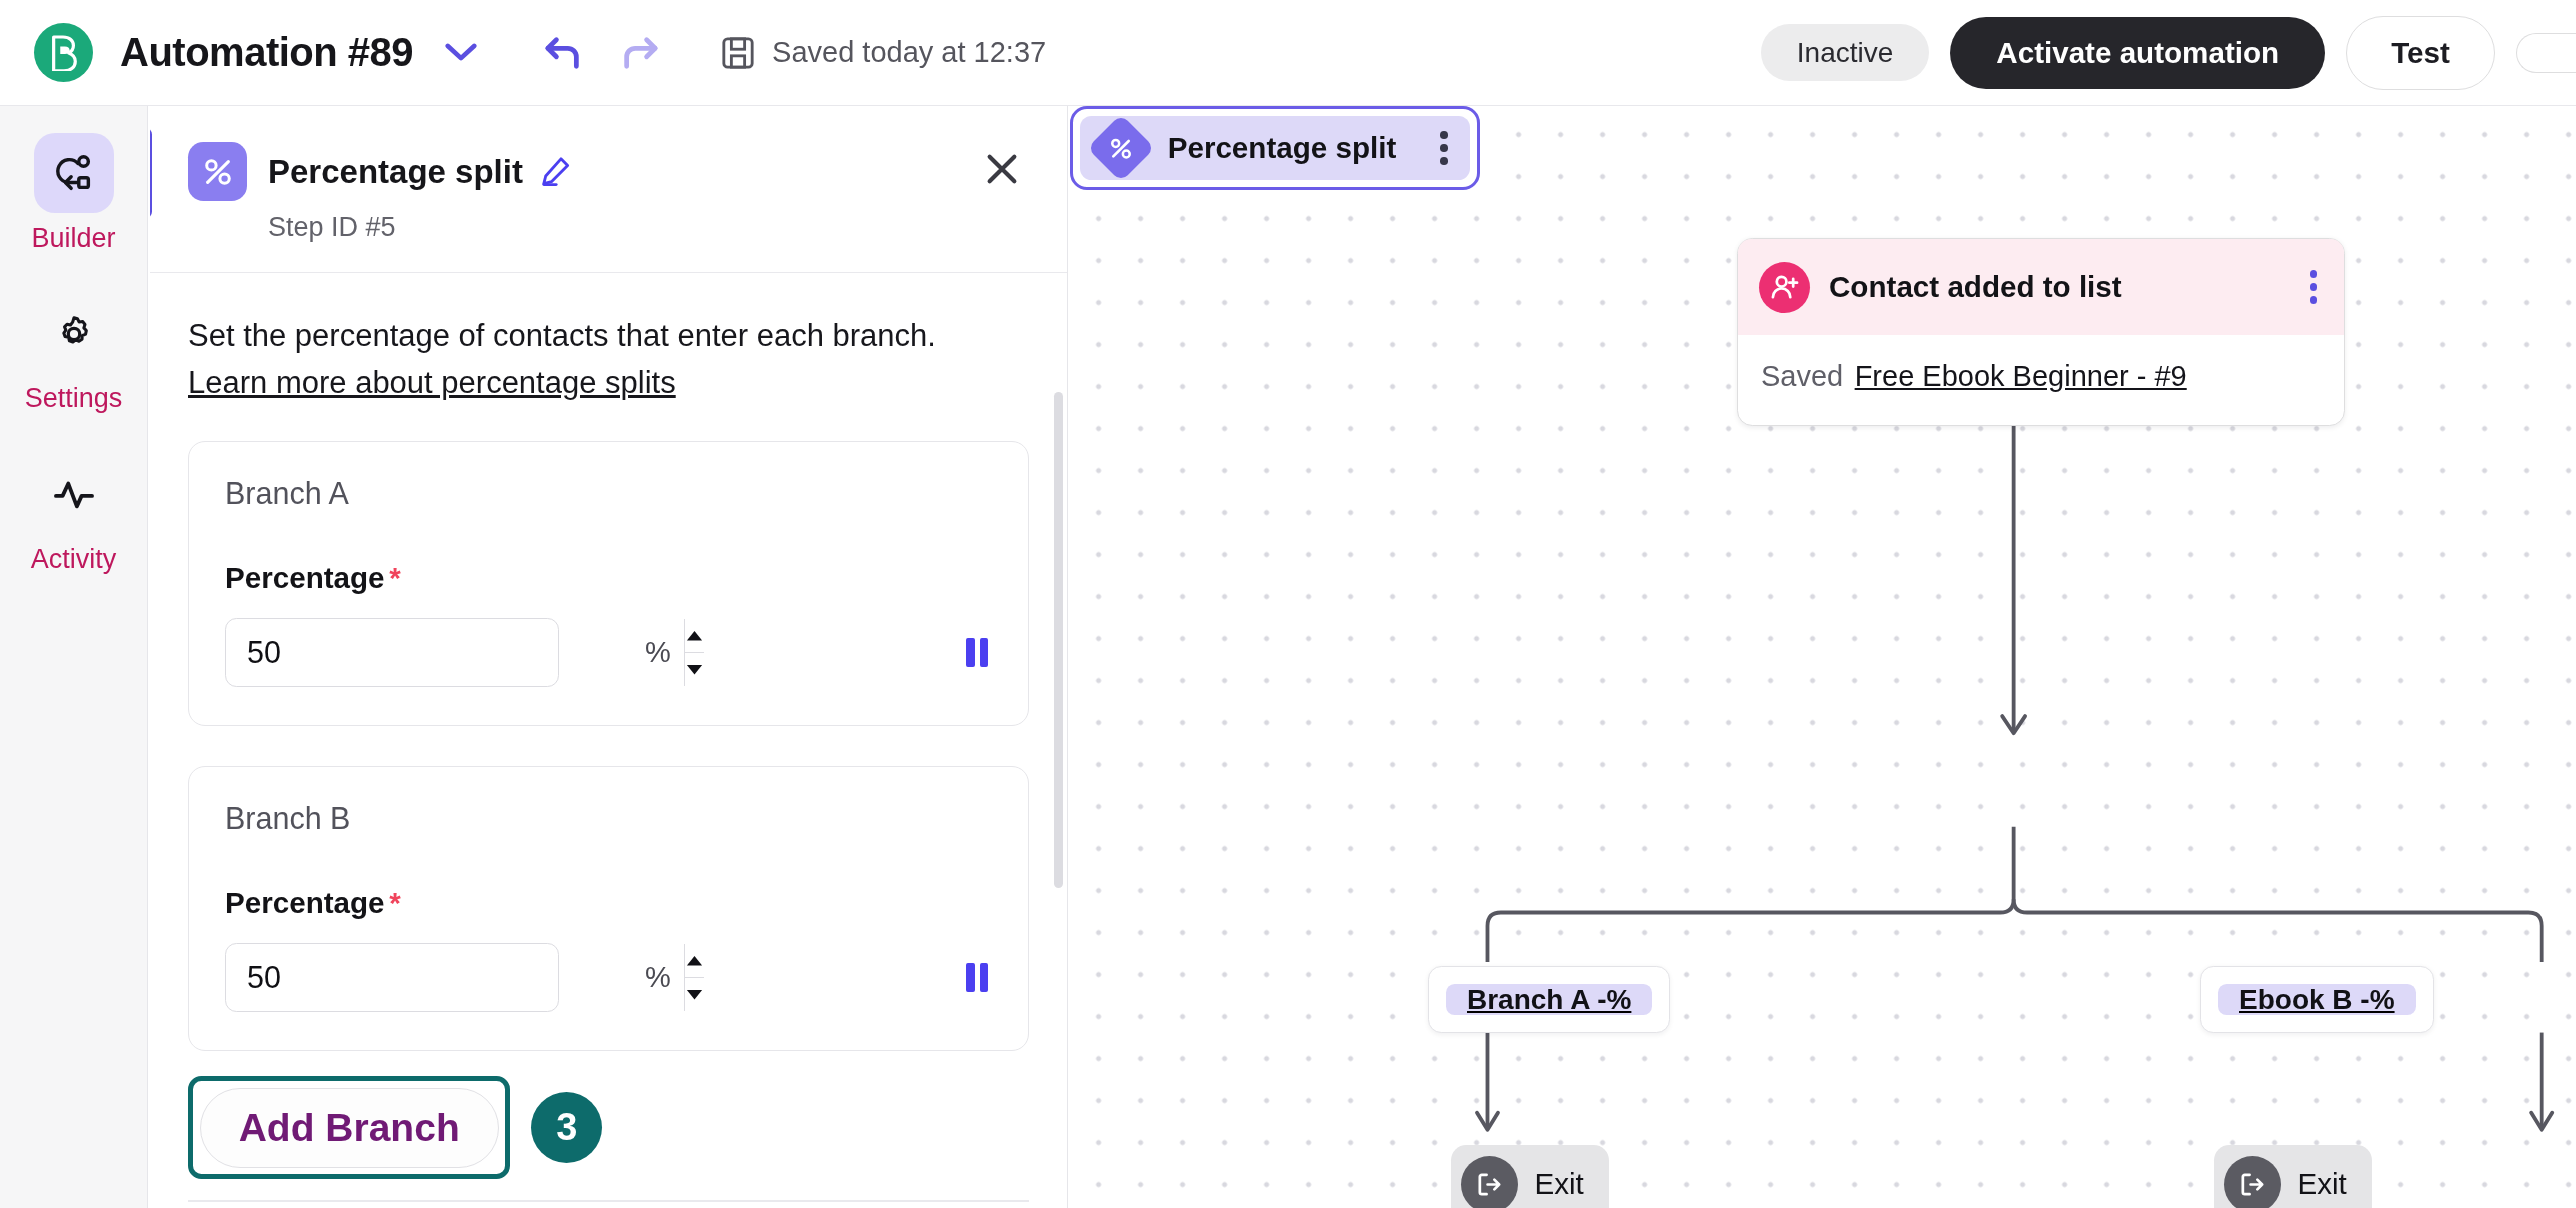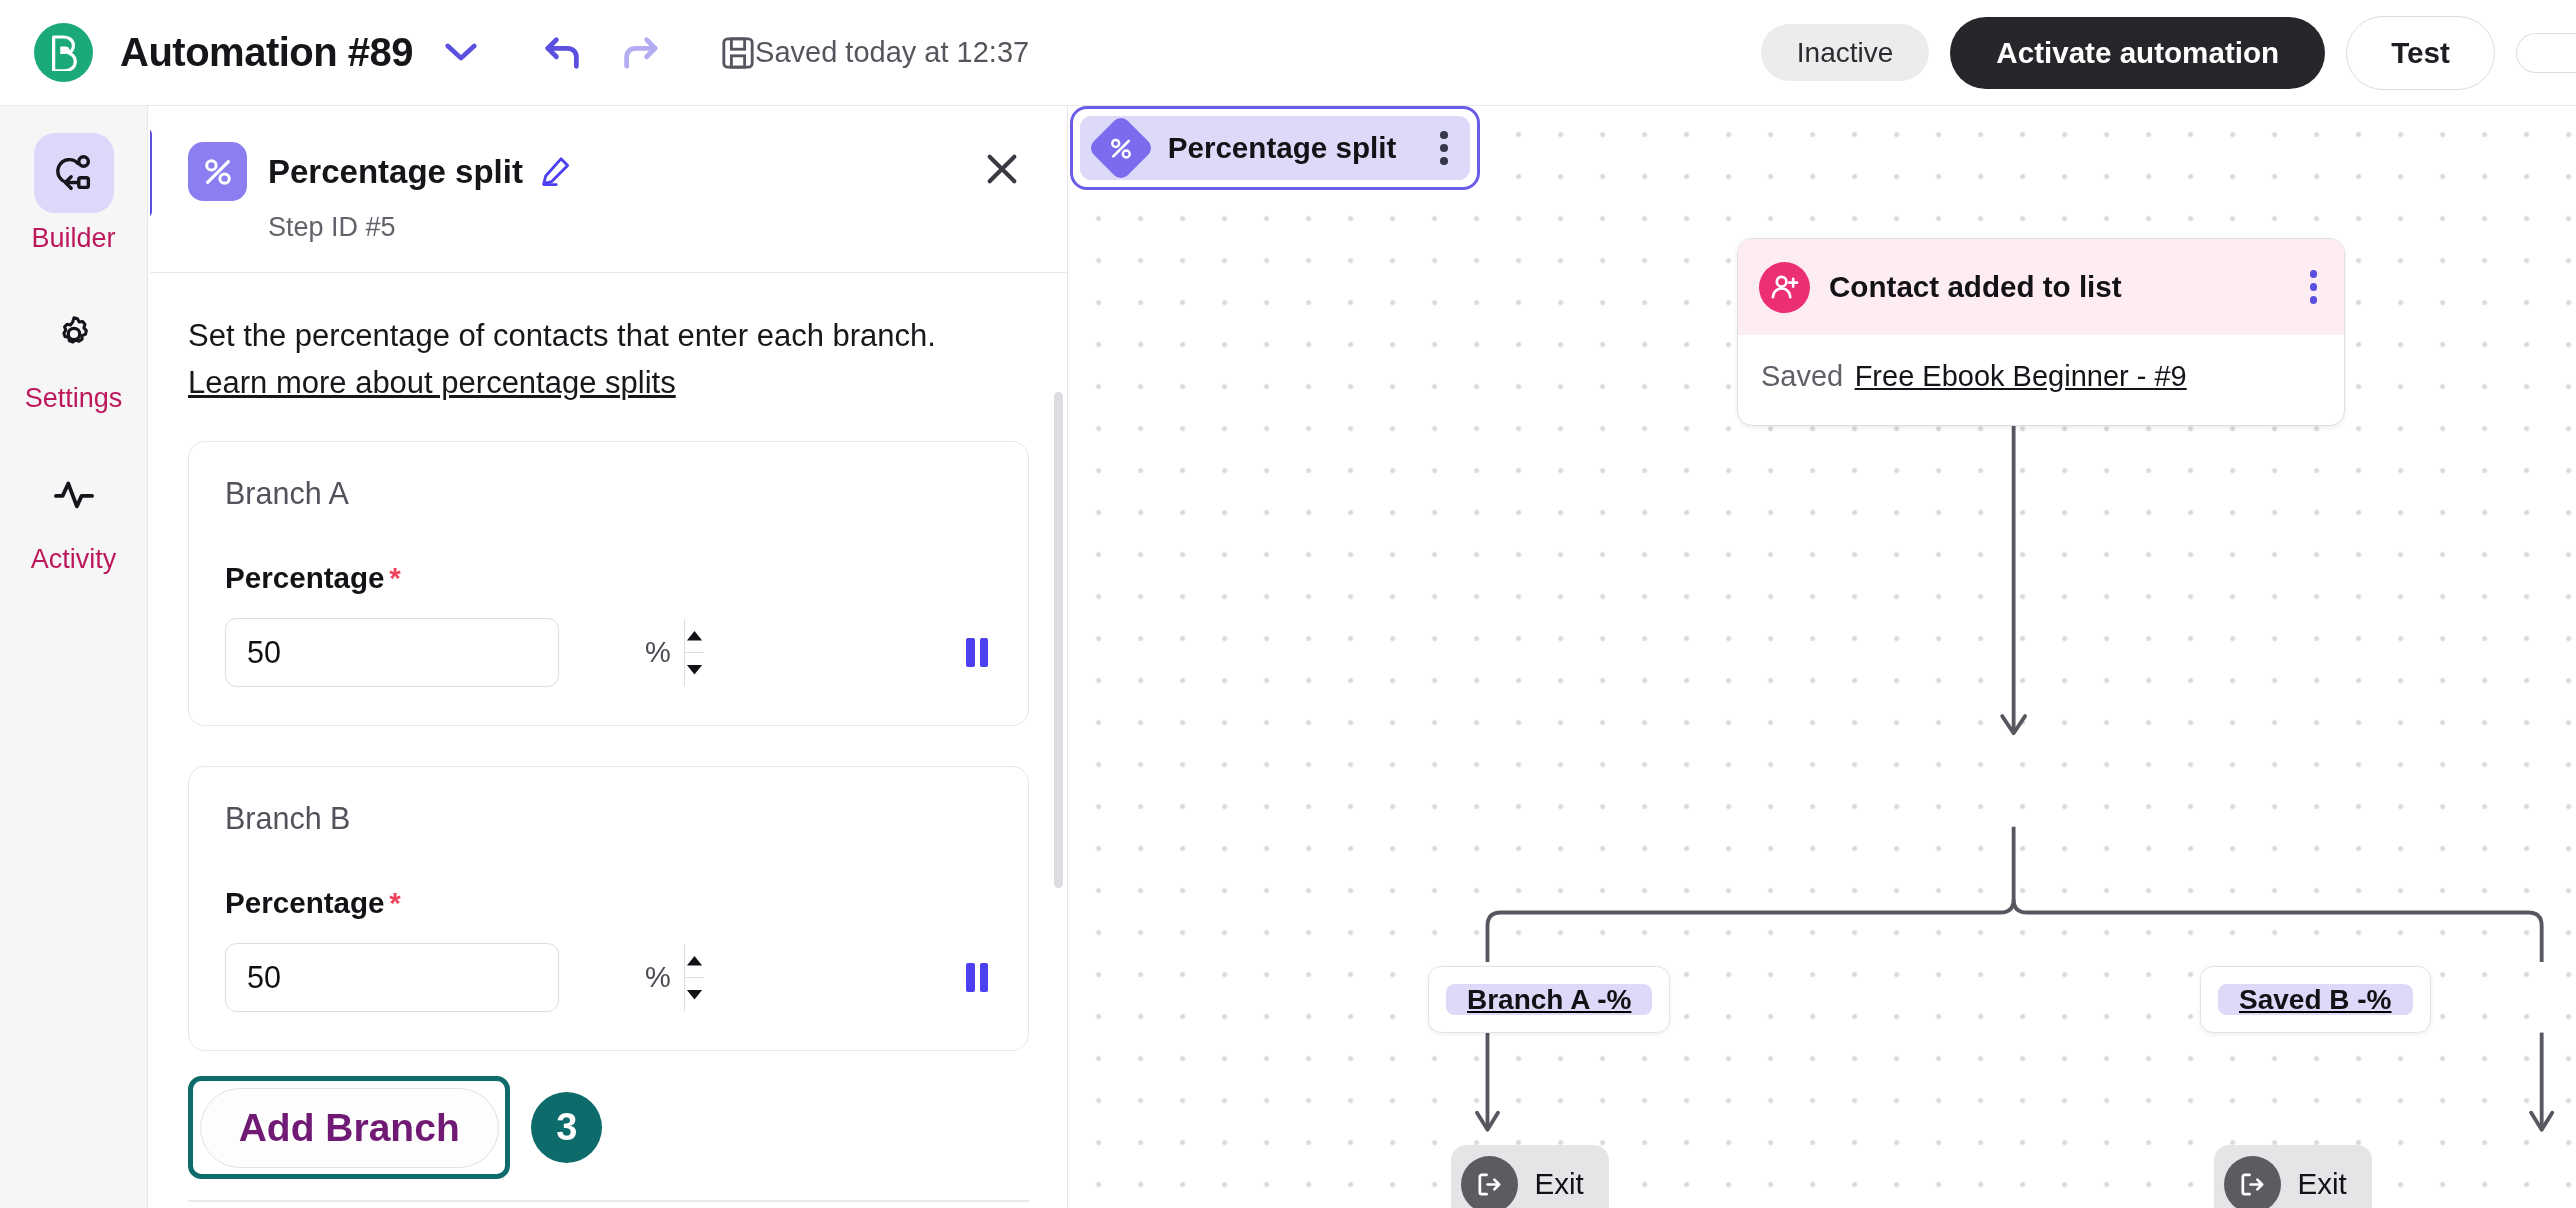--- a/index.html
+++ b/index.html
@@ -38,21 +38,21 @@
   }
   .undo-btn, .redo-btn {
     width: 50px; height: 50px;
     display: flex; align-items: center; justify-content: center;
     cursor: pointer;
   }
   .undo-btn { margin-left: 57px; }
   .redo-btn { margin-left: 25px; }
   .saved-wrap {
     margin-left: 57px;
-    display: flex; align-items: center; gap: 0;
+    display: flex; align-items: center; gap: 17px;
   }
   .saved-text {
     font-size: 29px; color: #55555d; white-space: nowrap;
   }
   .topbar-right {
     margin-left: auto;
     display: flex; align-items: center; gap: 21px;
     padding-right: 9.5px;
   }
   .status-pill {
@@ -601,21 +601,21 @@
           <span></span>
           <span></span>
         </div>
     </div>
   </div>
 
   <div class="branch-label branch-a">
     <div class="branch-pill">Branch A -%</div>
   </div>
   <div class="branch-label branch-b">
-    <div class="branch-pill">Saved B -%</div>
+    <div class="branch-pill">Ebook B -%</div>
   </div>
 
   <div class="node-exit exit-a">
     <div class="exit-circle">
       <svg width="29" height="29" viewBox="0 0 30 30">
         <path d="M12 5 H7 a2 2 0 0 0 -2 2 v16 a2 2 0 0 0 2 2 h5" fill="none" stroke="#ffffff" stroke-width="2.8" stroke-linecap="round"></path>
         <path d="M13 15 H25 M20 10 L25 15 L20 20" fill="none" stroke="#ffffff" stroke-width="2.8" stroke-linecap="round" stroke-linejoin="round"></path>
       </svg>
     </div>
     <div class="exit-label">Exit</div>

